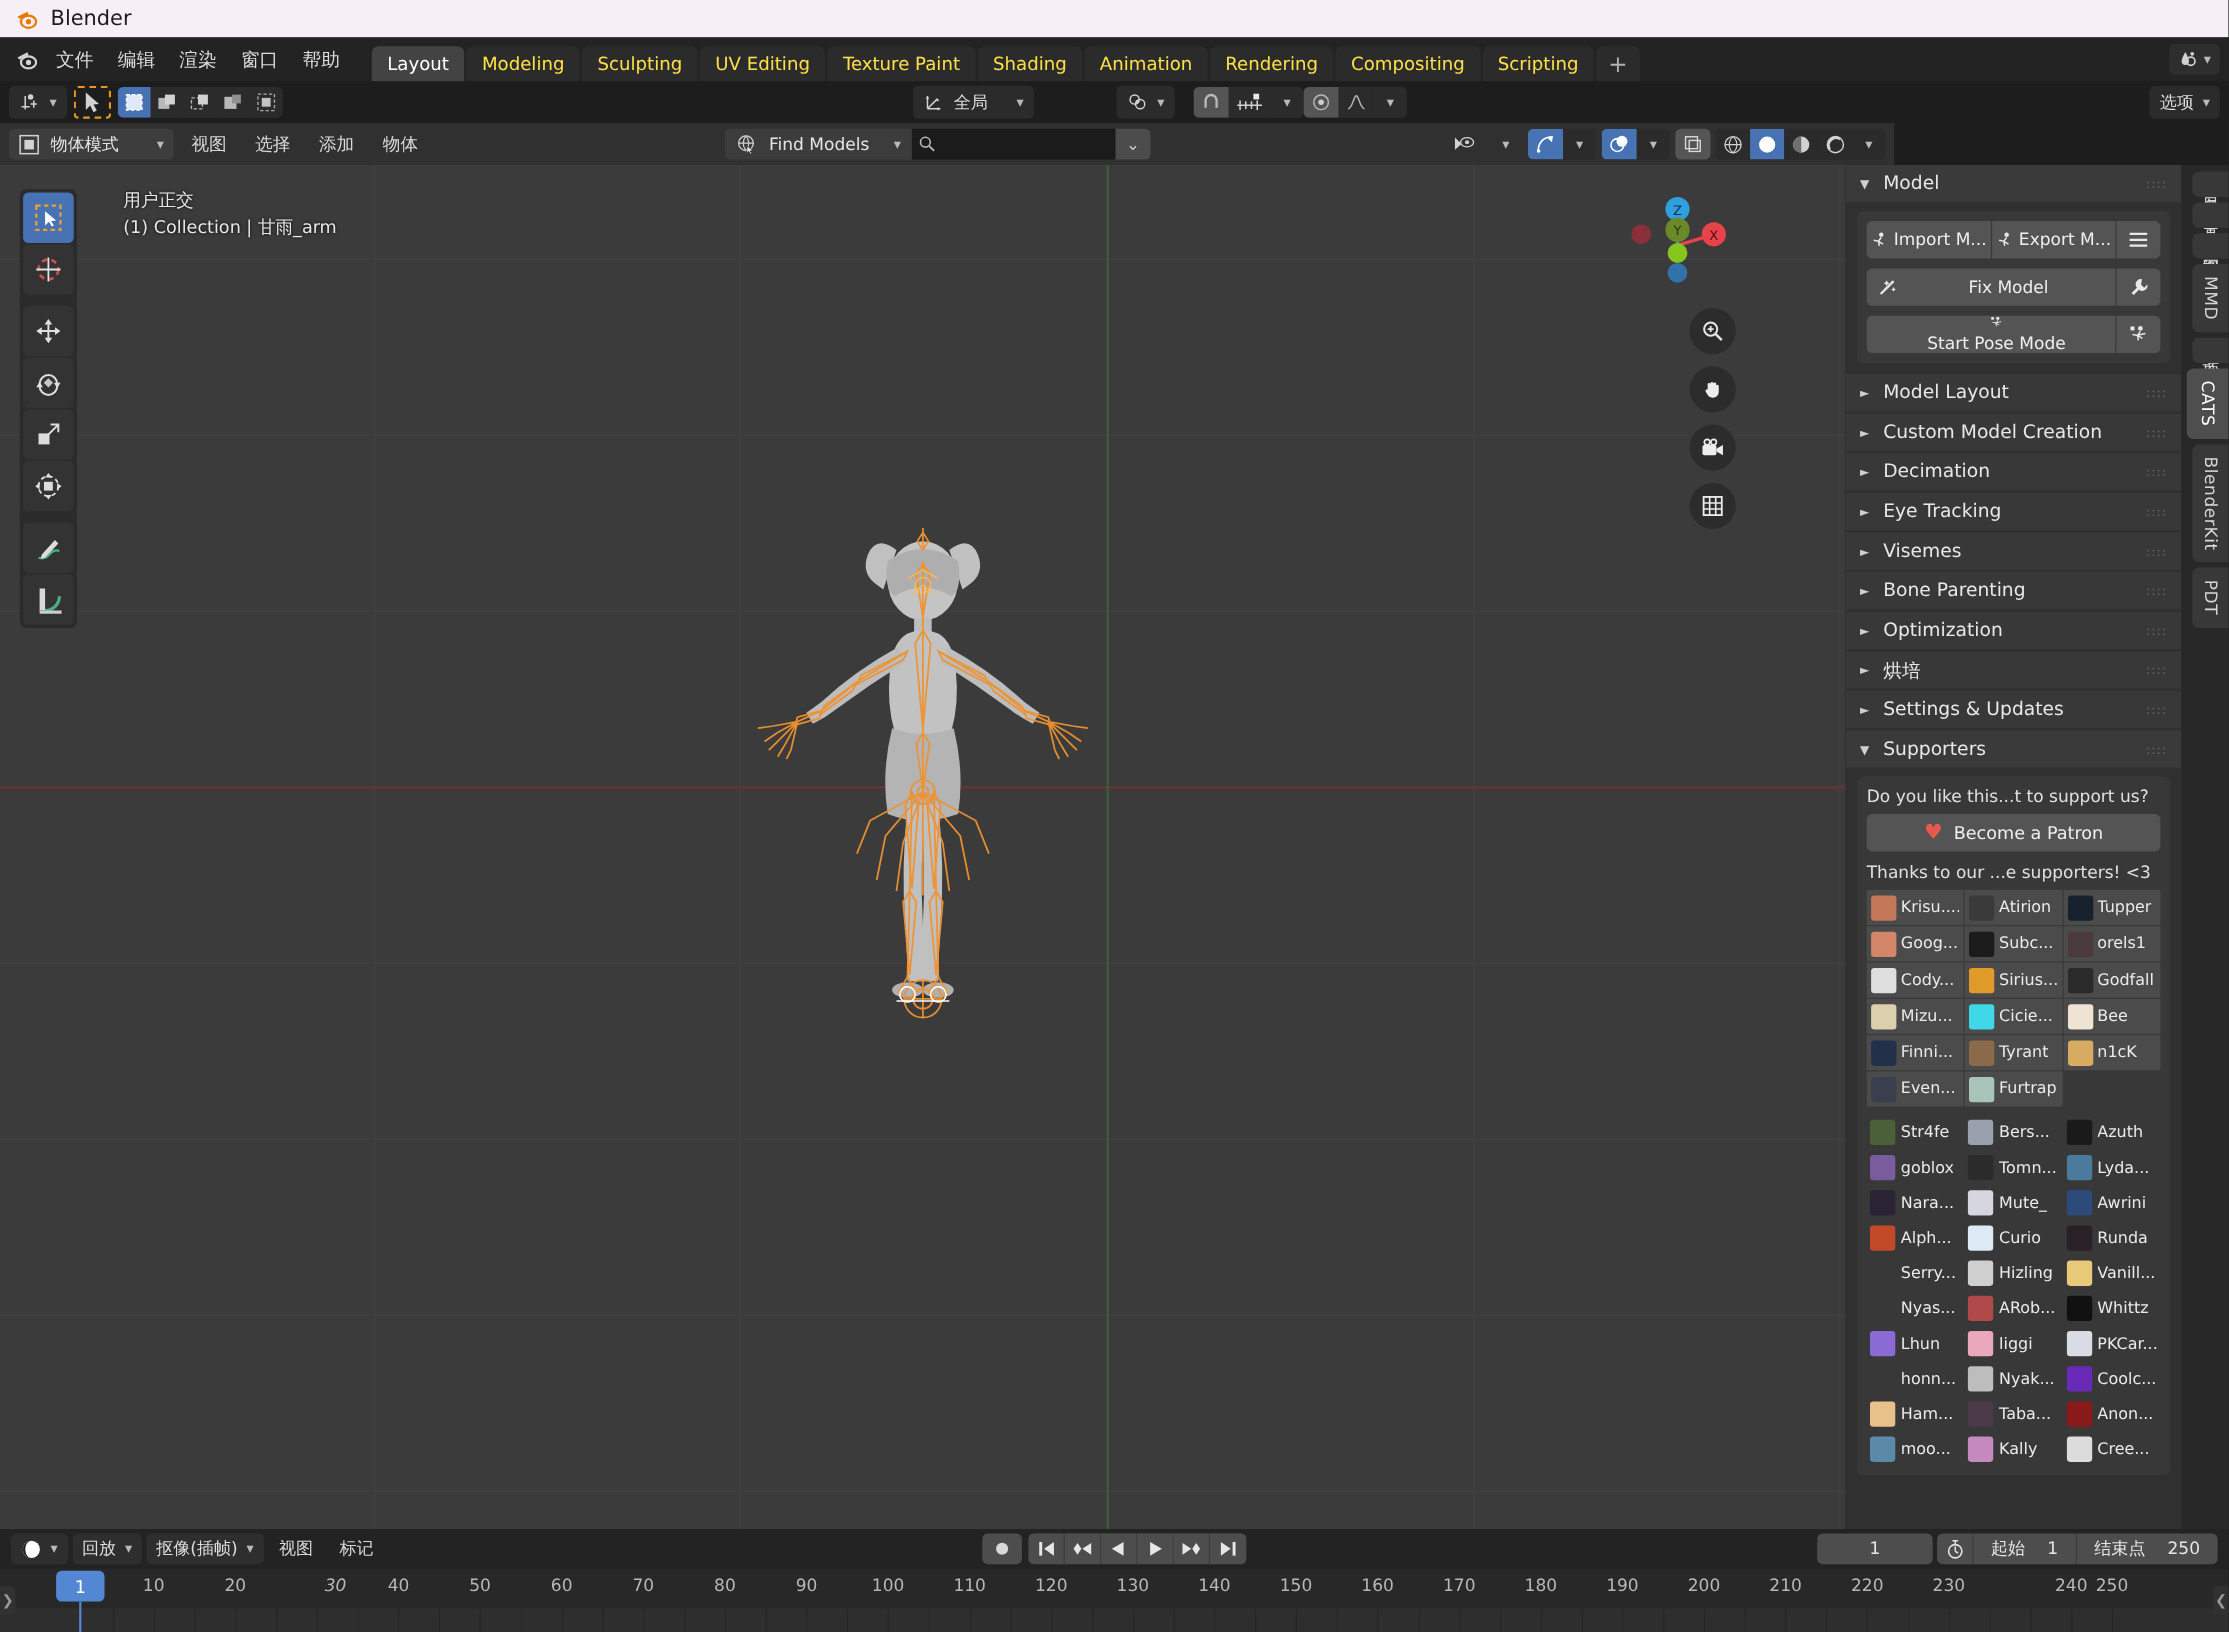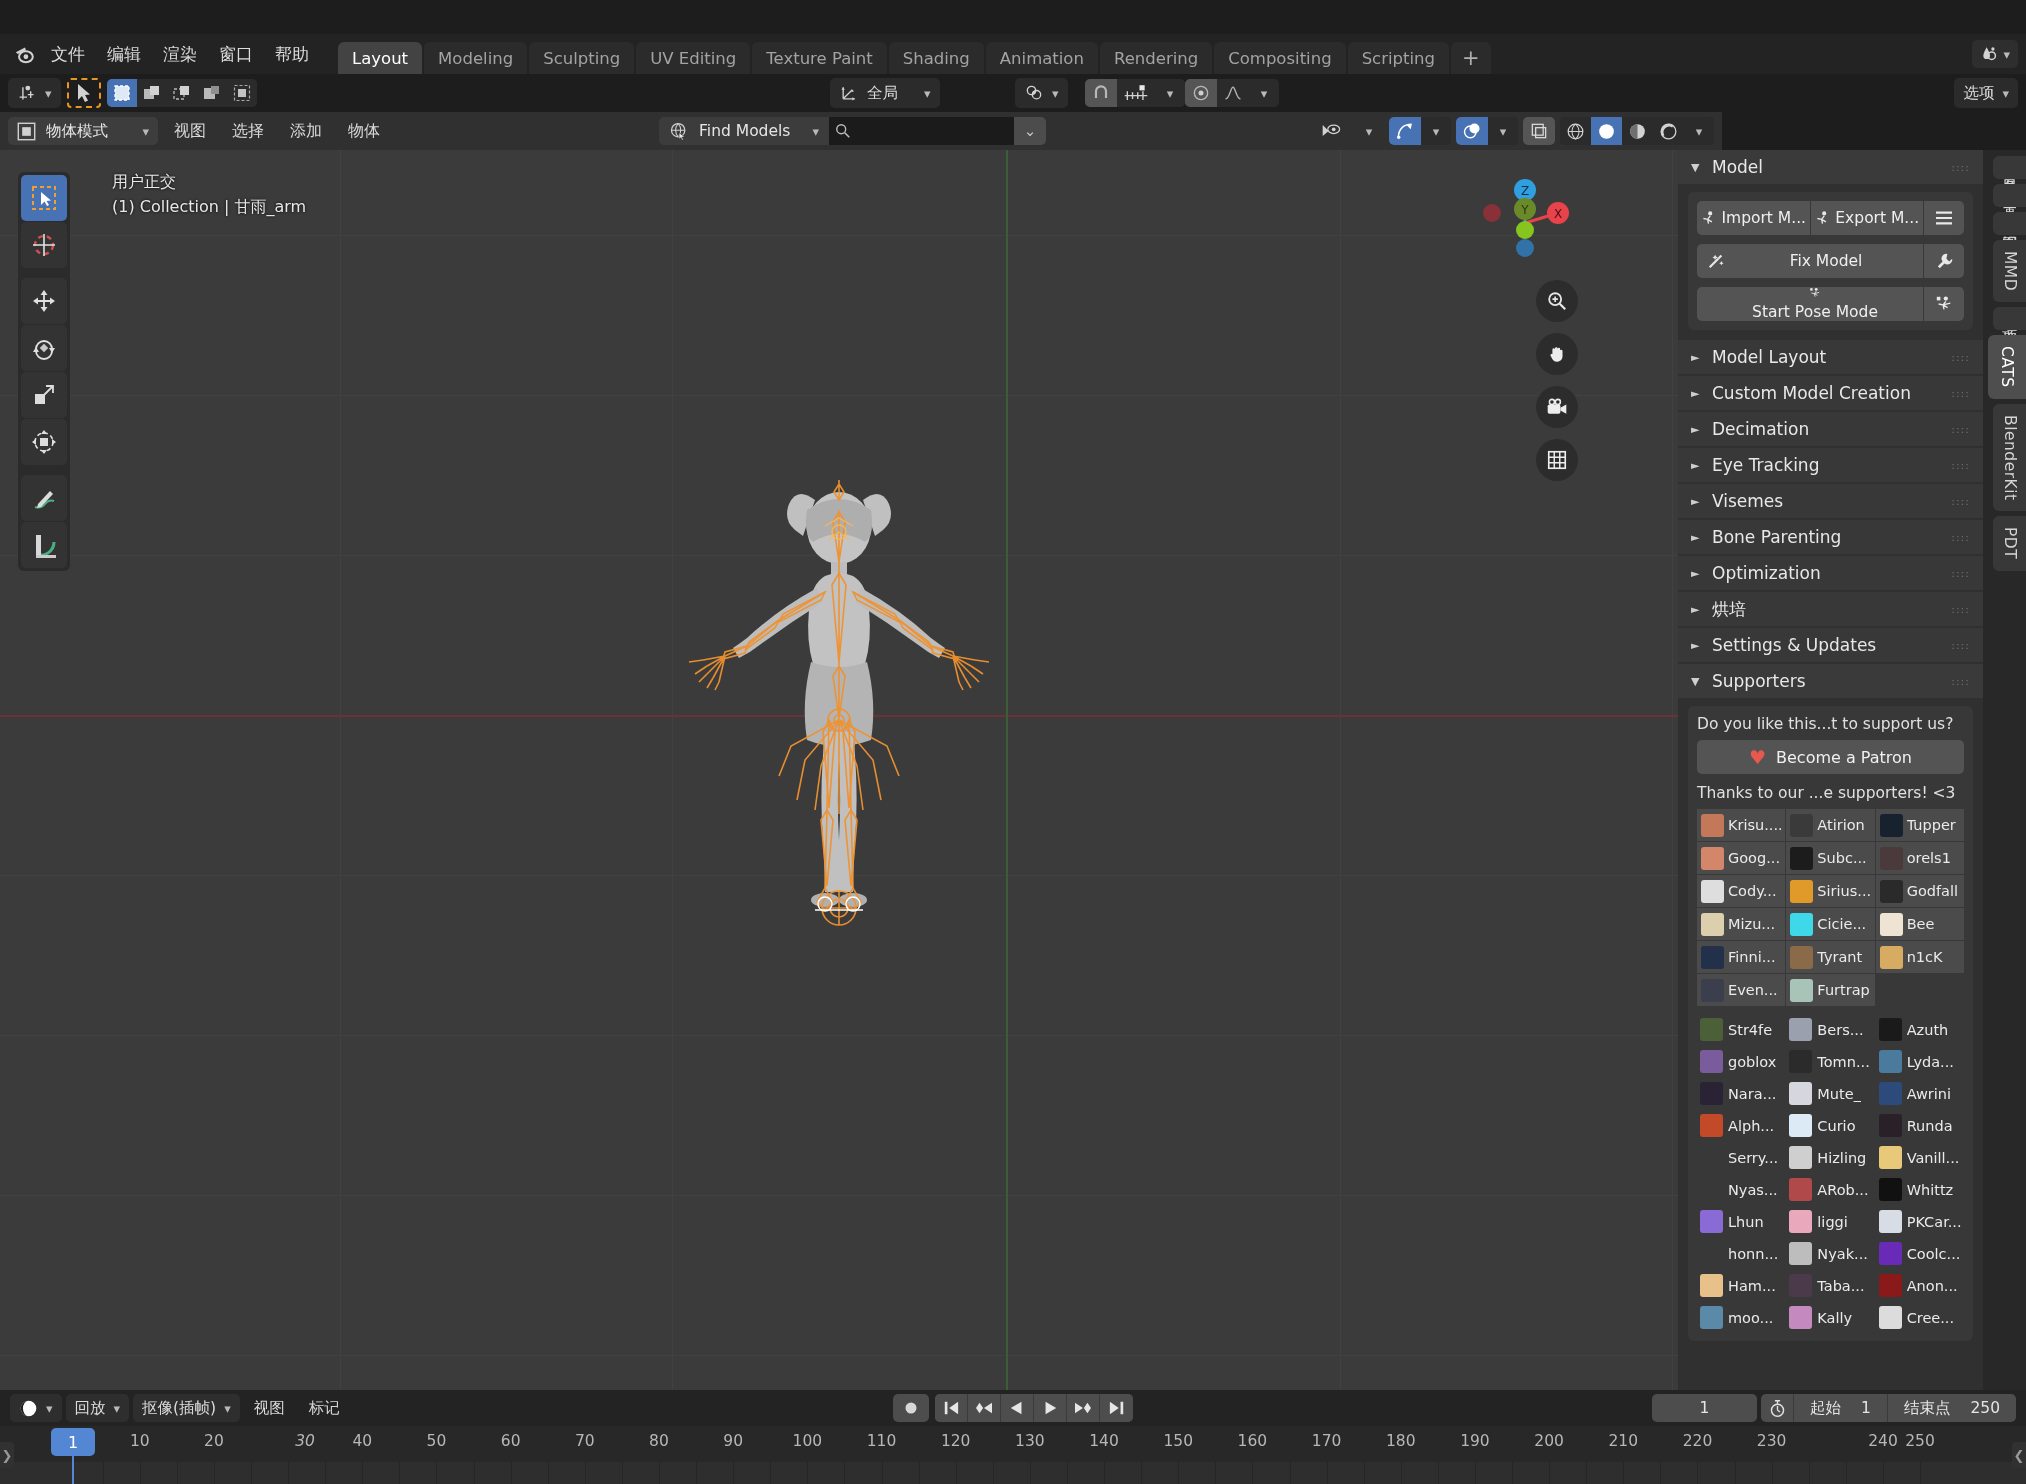--- a/index.html
+++ b/index.html
@@ -28,21 +28,21 @@
     background:#232323; display:flex; align-items:center;
   }
   .topbar .blend-icon { width:30px; margin-left:10px; display:flex; justify-content:center;}
   .menu-item {
     padding: 0 11px; height:40px; display:flex; align-items:center;
     font-size:17px; color:#dcdcdc; cursor:default;
   }
   .ws-tabs { display:flex; align-items:flex-end; height:40px; margin-left:18px; }
   .ws-tab {
     padding: 0 14px; height:32px; display:flex; align-items:center;
-    font-size:16.5px; color:#a3a3a3; background:#2b2b2b;
+    font-size:16.5px; color:#fde047; background:#2b2b2b;
     border-radius:6px 6px 0 0; margin-right:2px;
   }
   .ws-tab.active { background:#434343; color:#ffffff; }
   .ws-tab.plus { font-size:21px; color:#b0b0b0; padding:0 11px;}
   .topbar-right { margin-left:auto; display:flex; align-items:center; padding-right:8px; }
   .scene-chip {
     display:flex;align-items:center;gap:3px;background:#2e2e2e;border-radius:5px;
     padding:4px 8px; height:28px;
   }
 
@@ -210,20 +210,30 @@
   .side-arrow.r { left:auto; right:0; border-radius:4px 0 0 4px; }
 
   
   .char { position:absolute; left:50%; top:50%; transform:translate(-50%,-50%); }
 </style>
 </head>
 <body>
 
 <div id="app">
 
+  <div class="titlebar">
+    <span class="blender-logo">
+      <svg width="22" height="22" viewBox="0 0 24 24">
+        <ellipse cx="13" cy="15" rx="7.5" ry="6" fill="none" stroke="#ea7600" stroke-width="2.2"></ellipse>
+        <circle cx="13" cy="15" r="2.6" fill="#ea7600"></circle>
+        <path d="M2 10 L12 5 L13 8 L4 12 Z" fill="#ea7600"></path>
+      </svg>
+    </span>
+    <span class="tb-title">Blender</span>
+  </div>
 
   <div class="topbar">
     <span class="blend-icon">
       <svg width="22" height="22" viewBox="0 0 24 24">
         <ellipse cx="13" cy="15" rx="7.5" ry="6" fill="none" stroke="#d2d2d2" stroke-width="2.2"></ellipse>
         <circle cx="13" cy="15" r="2.6" fill="#d2d2d2"></circle>
         <path d="M2 10 L12 5 L13 8 L4 12 Z" fill="#d2d2d2"></path>
       </svg>
     </span>
     <div class="menu-item">文件</div>

